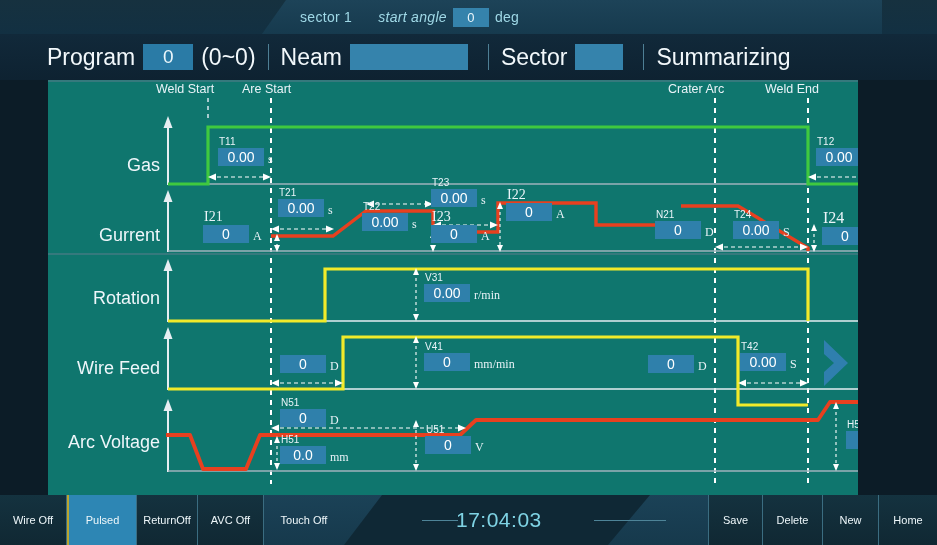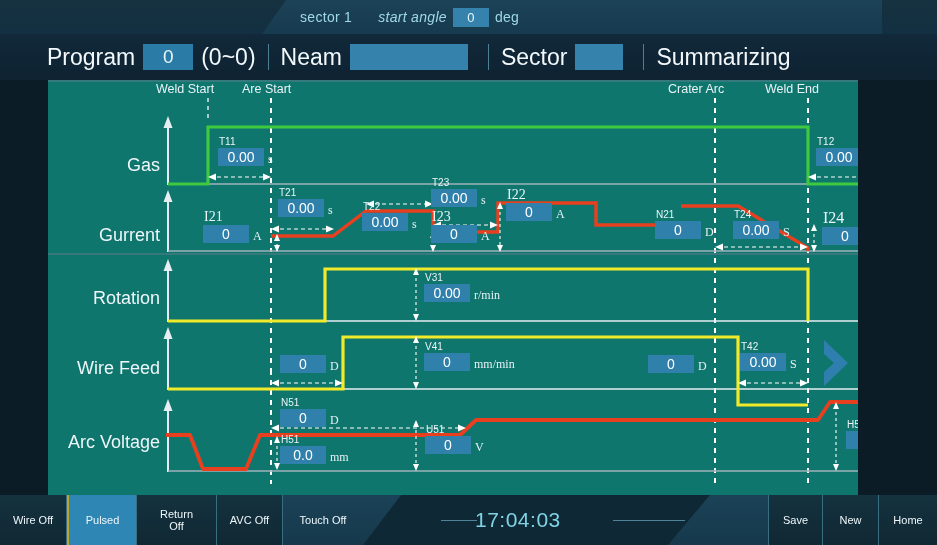--- a/index.html
+++ b/index.html
@@ -540,33 +540,34 @@
     </div>
 
     <svg class="chevron" viewBox="0 0 34 50">
       <polygon points="6,2 30,25 6,48 6,34 16,25 6,16" fill="#2f7fae"></polygon>
     </svg>
   </div>
 
   <div class="btmbar">
     <div class="btn" style="width:67px;">Wire Off</div>
     <div class="btn active hl-left" style="width:70px;">Pulsed</div>
-    <div class="btn" style="width:80px;flex-direction:column;">
+    <div class="btn" style="width:61px;flex-direction:row;">
       <span>Return</span>
       <span>Off</span>
     </div>
     <div class="btn" style="width:66px;">AVC Off</div>
     <div class="btn touch" style="width:80px;">Touch Off</div>
 
     <div class="clock-wrap">
       <div class="clock-skew-l"></div>
       <div class="clock-skew-r"></div>
       <div class="clock-line" style="left:78px; top:25px; width:36px;"></div>
       <div class="clock-line" style="left:250px; top:25px; width:72px;"></div>
       <span class="clock-text">17:04:03</span>
     </div>
 
     <div class="btn" style="width:54px;">Save</div>
+    <div class="btn" style="width:60px;">Delete</div>
     <div class="btn" style="width:56px;">New</div>
     <div class="btn" style="width:58px;border-right:none;">Home</div>
   </div>
 
 </div>
 
 </body></html>

